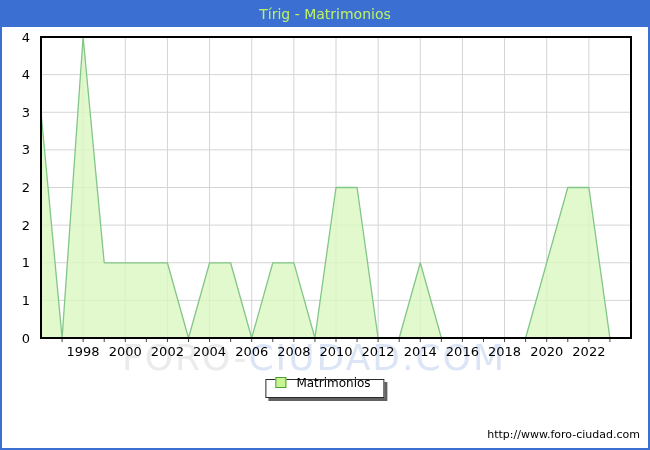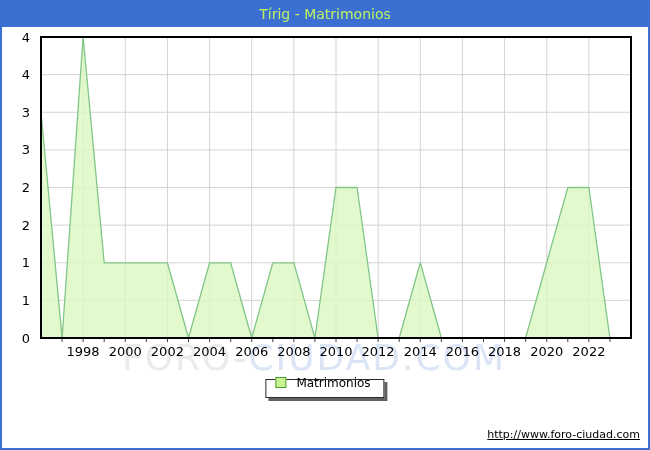--- a/index.html
+++ b/index.html
@@ -2,21 +2,21 @@
 <html><head>
 <meta charset="utf-8">
 <style>
   html,body{margin:0;padding:0;background:#fff;font-family:"DejaVu Sans","Liberation Sans",sans-serif;}
   .frame{position:relative;width:650px;height:450px;box-sizing:border-box;border:2px solid #3b70d2;background:#fff;overflow:hidden;}
   .titlebar{height:25px;line-height:25px;text-align:center;color:#bef264;font-size:14px;background:#3b70d2;}
   .chart-area{position:relative;width:646px;height:421px;}
   .chart-area svg{display:block;font-family:"DejaVu Sans","Liberation Sans",sans-serif;}
   .legend{position:absolute;left:50%;top:352px;transform:translateX(-50%);display:flex;align-items:center;gap:10px;height:19px;box-sizing:border-box;padding:0 13px 12px 9px;background:#fff;border:1px solid #2a2a2a;box-shadow:3px 3px 0 rgba(70,70,70,.85);font-size:12px;color:#000;white-space:nowrap;}
   .swatch{width:9px;height:9px;display:inline-block;border:1px solid #4d9f35;background:#c9f493;}
-  .footer-url{position:absolute;right:8px;bottom:7px;font-size:11px;color:#000;text-decoration:underline;}
+  .footer-url{position:absolute;right:8px;bottom:7px;font-size:11px;color:#000;}
 </style>
 </head>
 <body>
 
 <div class="frame" style="border-color: rgb(59, 112, 210);">
   <div class="titlebar" style="background: rgb(59, 112, 210);">Tírig - Matrimonios</div>
   <div class="chart-area">
     <svg id="chart-svg" width="646" height="421">
         <text x="312" y="343" text-anchor="middle" font-size="36" letter-spacing="2"><tspan fill="#ebebeb">FORO-</tspan><tspan fill="#dbe5f6">CIUDAD.COM</tspan></text>
         <line x1="39" x2="629" y1="273.38" y2="273.38" stroke="#d4d4d4" stroke-width="1"></line>

